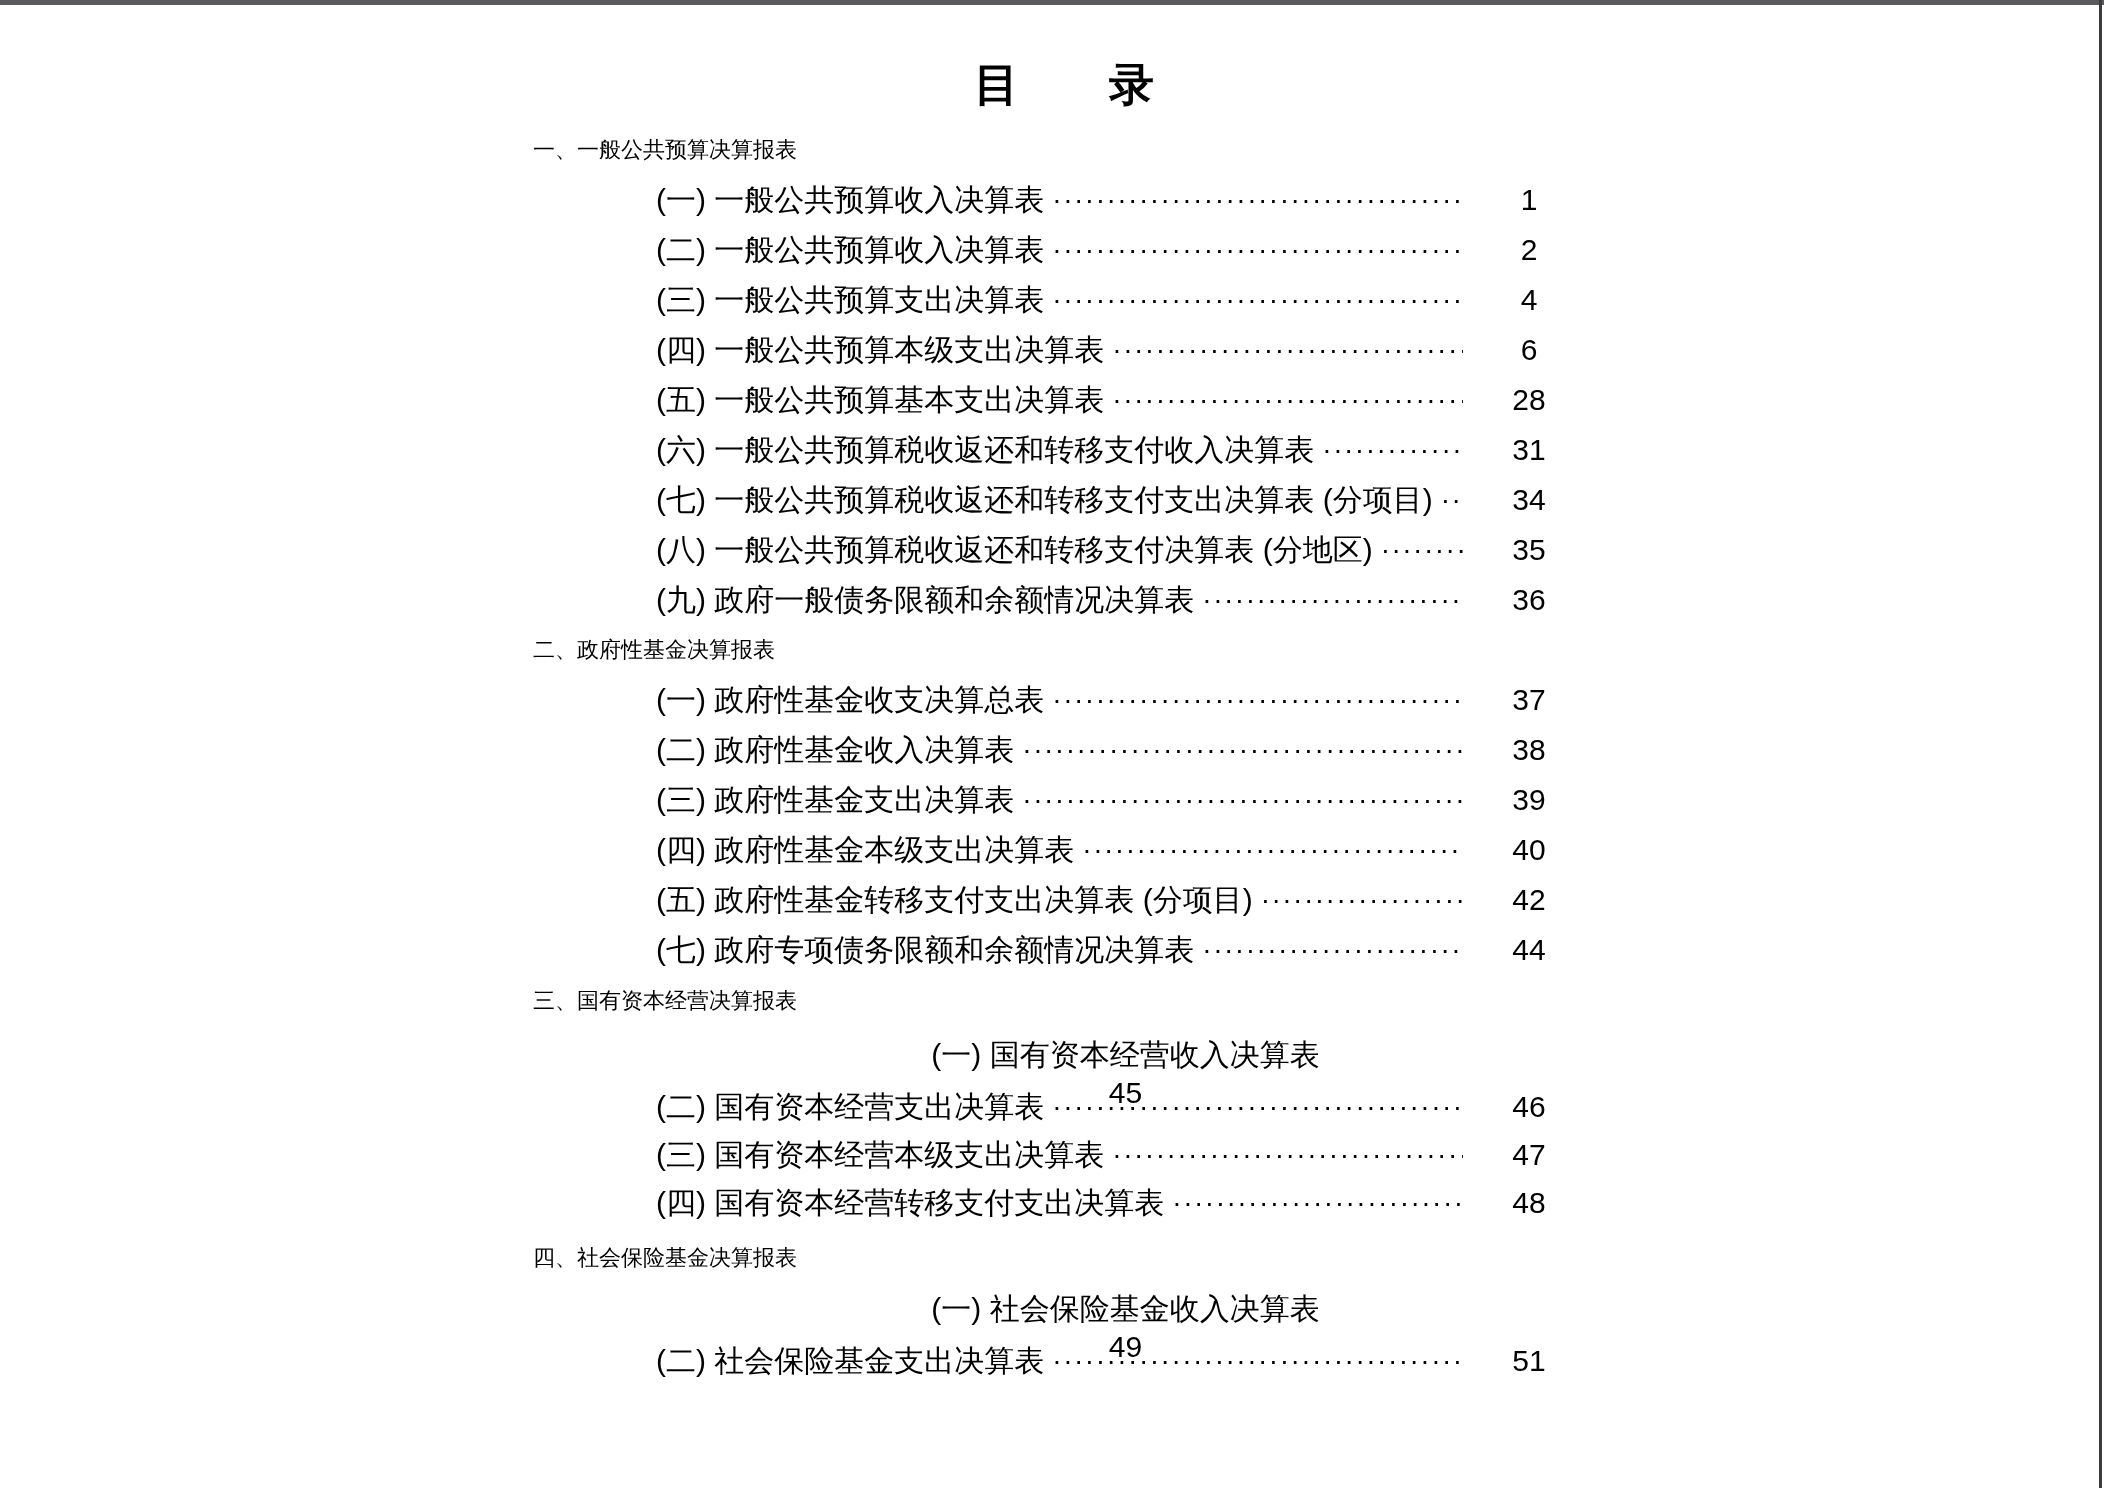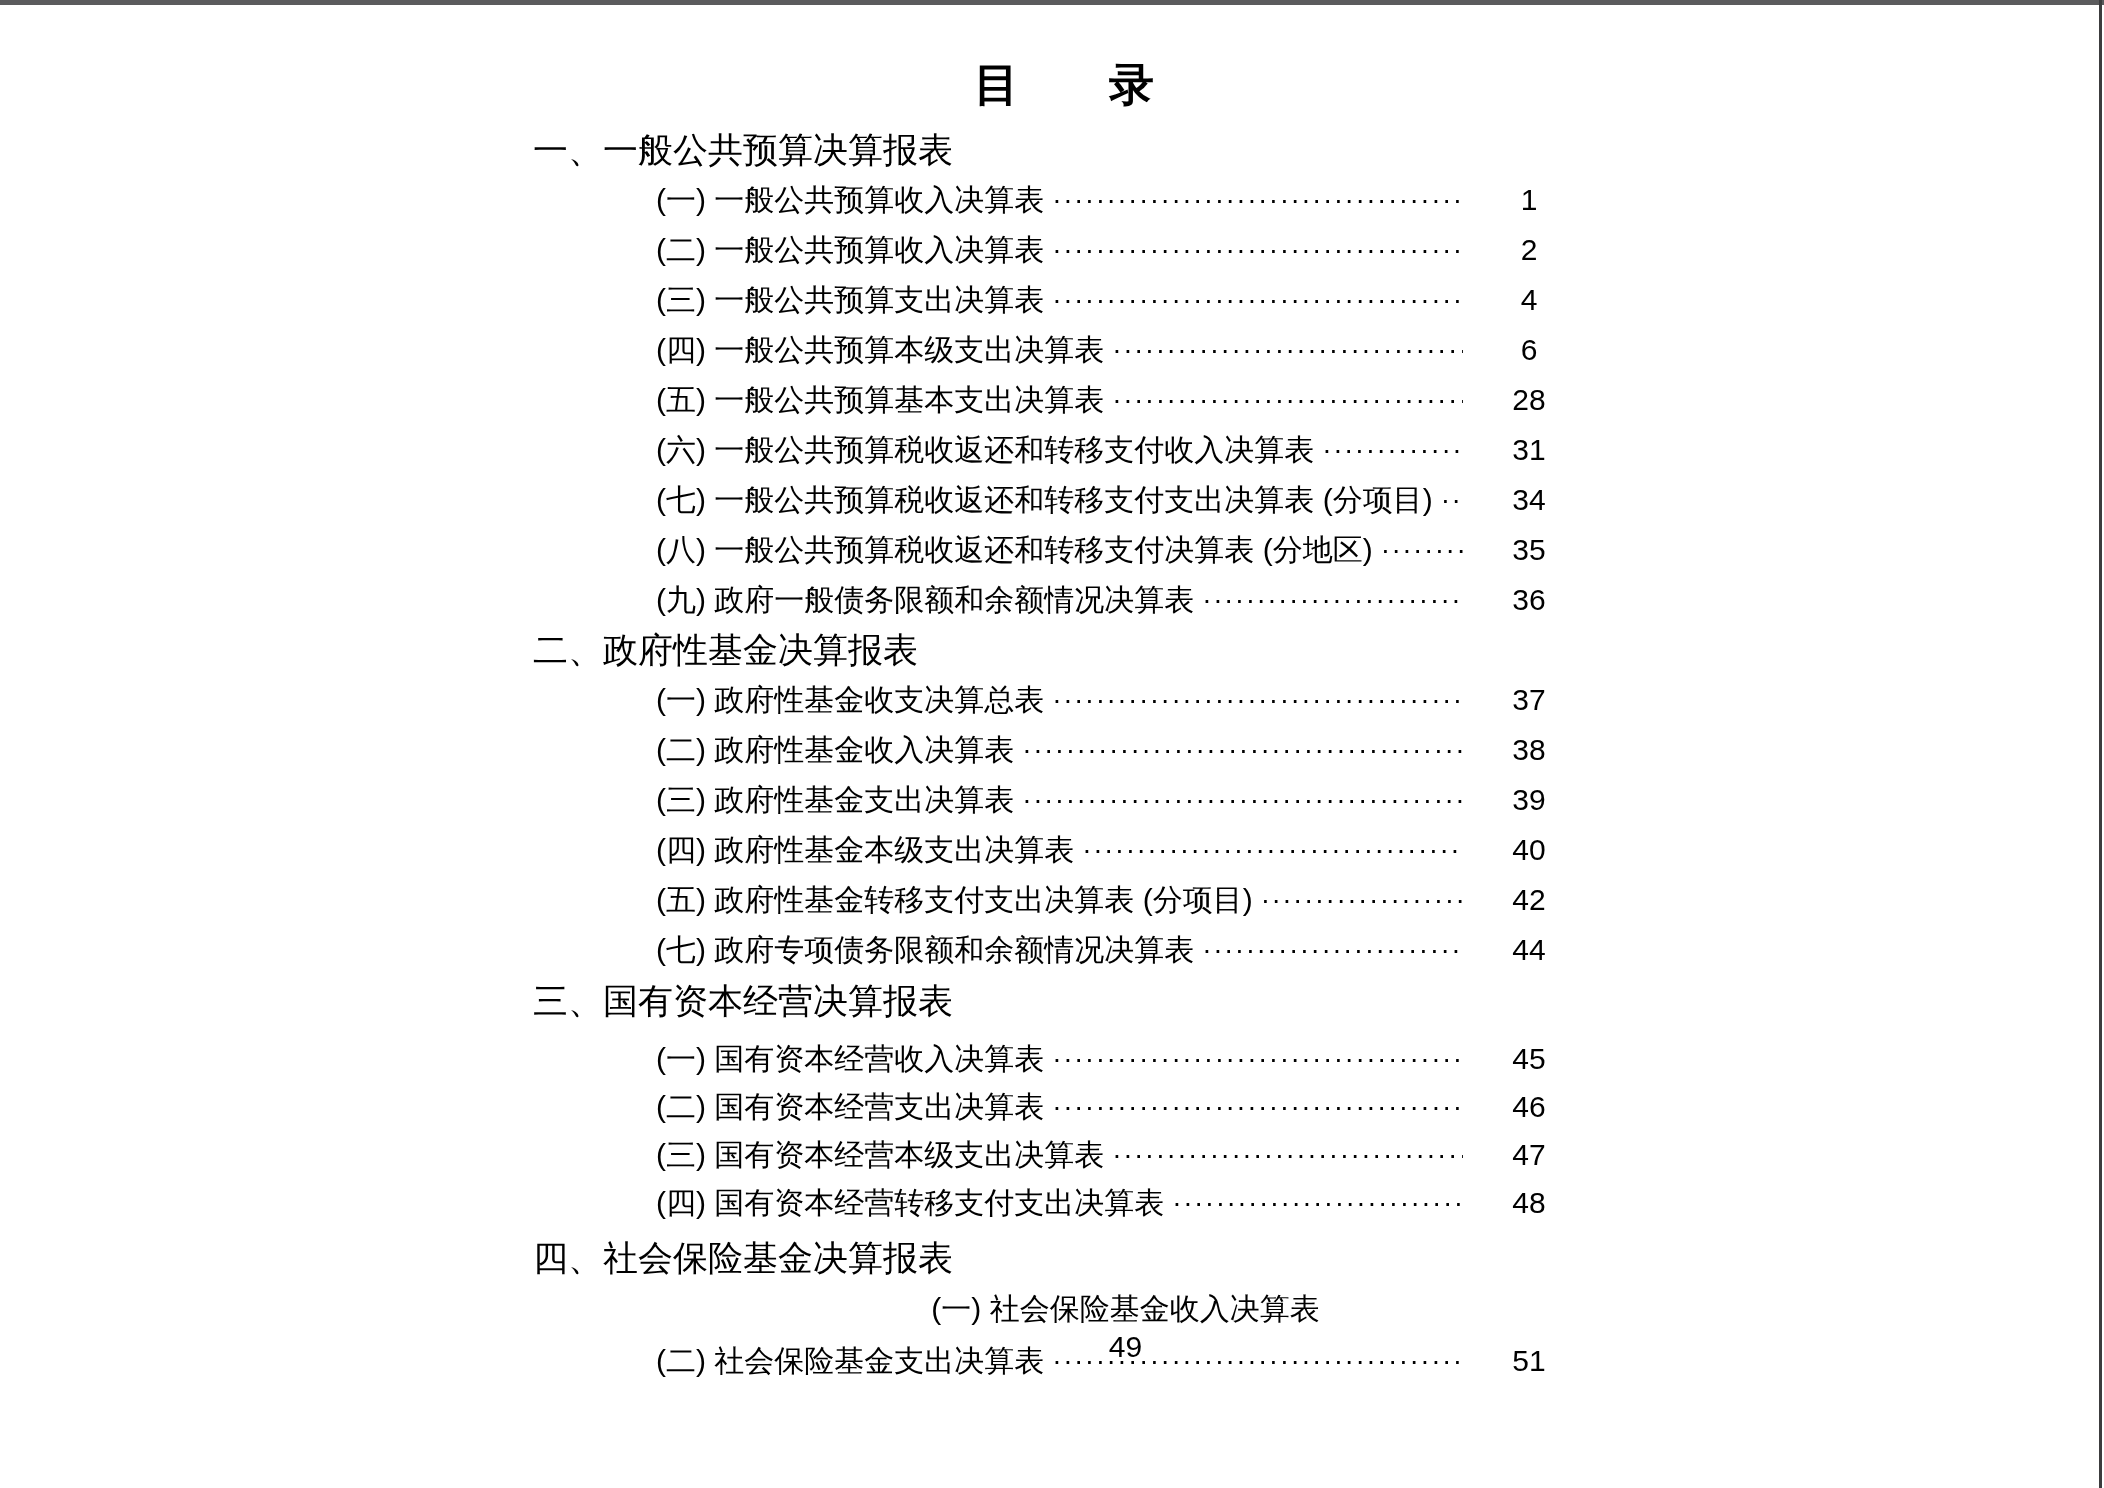--- a/index.html
+++ b/index.html
@@ -37,21 +37,21 @@
   }
   .toc {
     position: absolute;
     top: 125px; left: 533px;
     width: 1062px;
   }
   .toc-heading {
     height: 50px;
     display: flex;
     align-items: center;
-    font-size: 35px;
+    font-size: 22px;
     color: #000;
     white-space: nowrap;
   }
   .toc-item {
     height: 50px;
     display: flex;
     align-items: center;
     padding-left: 123px;
     font-size: 30px;
     color: #000;
@@ -71,21 +71,21 @@
   }
   .pagenum {
     flex: 0 0 auto;
     width: 132px;
     text-align: center;
     font-size: 30px;
     color: #000;
   }
   .sec-2 { margin-top: 1px; }
   .sec-2 .toc-item { height: 48px; }
-  .sec-2 .toc-heading + .toc-item { margin-top: 9px; }
+  .sec-2 .toc-heading + .toc-item { margin-top: 9px; flex-direction: column; }
   .sec-3 { margin-top: 6px; }
   .sec-3 .toc-item { height: 48px; }
   .sec-3 .toc-heading + .toc-item { margin-top: 6px; flex-direction: column; }
 </style>
 </head>
 <body>
 
 <div class="topbar"></div>
 <div class="edge-right"></div>
 

